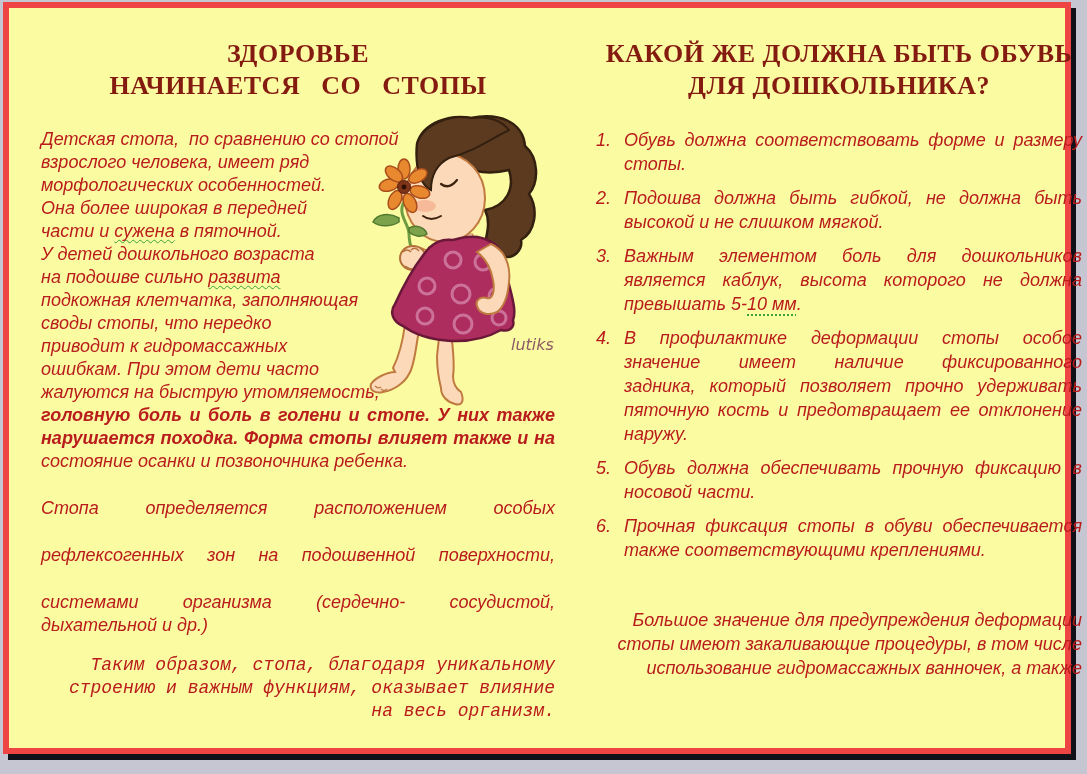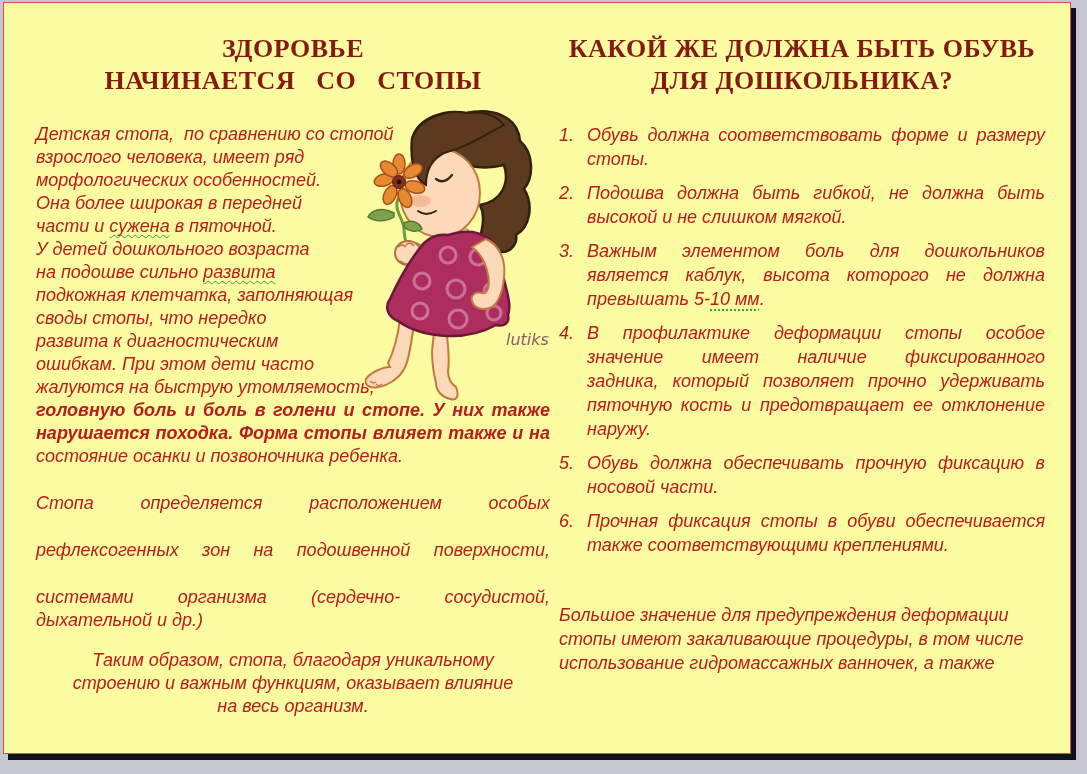--- a/index.html
+++ b/index.html
@@ -5,26 +5,26 @@
   html,body{margin:0;padding:0;}
   body{
     width:1087px;height:774px;position:relative;overflow:hidden;
     background:#c6c6d2;
     font-family:"Liberation Sans",sans-serif;
   }
   .page{
     position:absolute;left:3px;top:2px;width:1068px;height:752px;
     box-sizing:border-box;
     background:#fbfba2;
-    border:1px solid #ef4444;
+    border:6px solid #ef4444;
     box-shadow:5px 6px 0 #101018;
   }
   .col{position:absolute;top:30px;}
   .col-left{left:32px;width:514px;}
-  .col-right{left:555px;width:486px;}
+  .col-right{left:587px;width:486px;}
 
   .title{
     margin:0;padding:0;
     font-family:"Liberation Serif",serif;
     font-weight:bold;font-size:26px;line-height:32px;
     color:#841b10;text-align:center;letter-spacing:.5px;
   }
   .title .title-line{white-space:pre;}
 
   .bluetext{color:#b91c1c;font-style:italic;font-size:18px;}
@@ -32,30 +32,30 @@
   .intro{margin-top:26px;line-height:23px;}
   .intro .tline{white-space:pre-wrap;}
 
   .wide{line-height:23px;}
   .wide .tline:not(:last-child){text-align:justify;text-align-last:justify;font-weight:bold;}
 
   .justified{margin-top:4px;line-height:23px;}
   .justified .tline:not(:last-child){text-align:justify;text-align-last:justify;margin-top:24px;}
 
   .footer-left{margin-top:17px;line-height:23px;}
-  .footer-left .tline{text-align:center;}
+  .footer-left .tline{text-align:right;font-family:Liberation Mono, monospace;}
 
   .list{margin:26px 0 0 0;padding:0;list-style:none;}
   .item{display:flex;margin-bottom:10px;line-height:24px;}
   .item .num{flex:none;width:28px;}
   .item .ilines{flex:1;}
   .ilines .iline:not(:last-child){text-align:justify;text-align-last:justify;}
 
   .footer-right{margin-top:46px;line-height:24px;}
-  .footer-right .tline{text-align:left;}
+  .footer-right .tline{text-align:right;}
 
   .sq-wavy{
     text-decoration-line:underline;text-decoration-style:wavy;
     text-decoration-color:#3aa23a;text-decoration-thickness:1px;
     text-underline-offset:2px;text-decoration-skip-ink:none;
   }
   .sq-dotted{
     text-decoration-line:underline;text-decoration-style:dotted;
     text-decoration-color:#3aa23a;text-decoration-thickness:2px;
     text-underline-offset:4px;text-decoration-skip-ink:none;
@@ -77,21 +77,21 @@
     <div class="intro bluetext">
         <div class="tline">Детская стопа,  по сравнению со стопой</div>
         <div class="tline">взрослого человека, имеет ряд</div>
         <div class="tline">морфологических особенностей.</div>
         <div class="tline">Она более широкая в передней</div>
         <div class="tline">части и <span class="sq-wavy">сужена</span> в пяточной.</div>
         <div class="tline">У детей дошкольного возраста</div>
         <div class="tline">на подошве сильно <span class="sq-wavy">развита</span></div>
         <div class="tline">подкожная клетчатка, заполняющая</div>
         <div class="tline">своды стопы, что нередко</div>
-        <div class="tline">развита к диагностическим</div>
+        <div class="tline">приводит к гидромассажных</div>
         <div class="tline">ошибкам. При этом дети часто</div>
         <div class="tline">жалуются на быструю утомляемость,</div>
       </div>
     <div class="wide bluetext">
         <div class="tline">головную боль и боль в голени и стопе. У них также</div>
         <div class="tline">нарушается походка. Форма стопы влияет также и на</div>
         <div class="tline">состояние осанки и позвоночника ребенка.</div>
       </div>
     <div class="justified bluetext">
         <div class="tline">Стопа определяется расположением особых</div>

